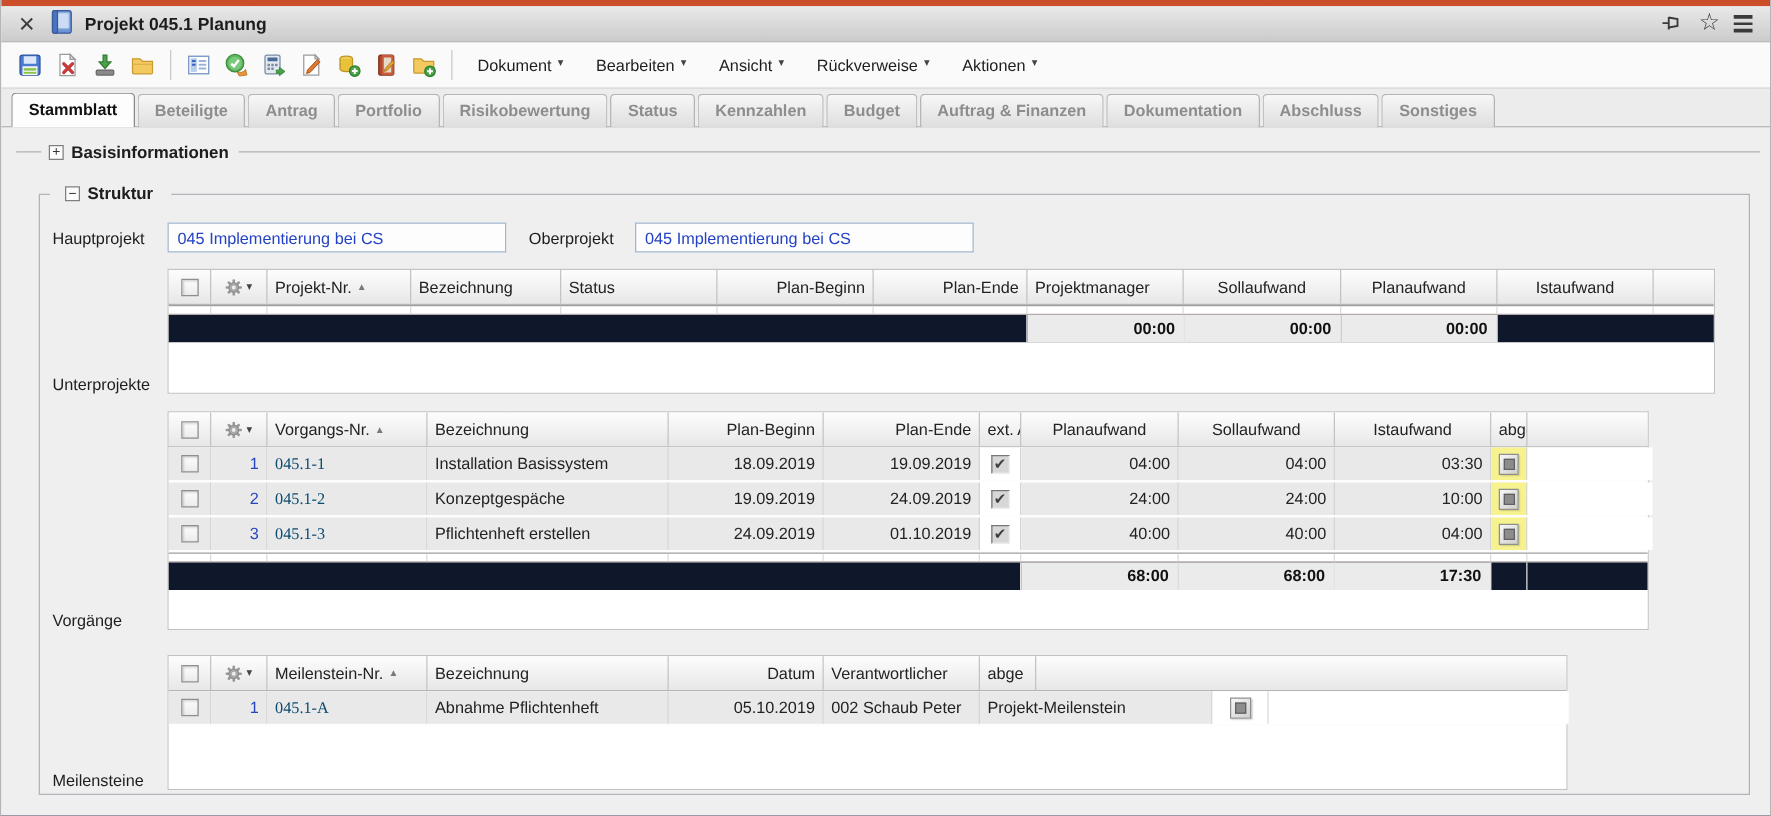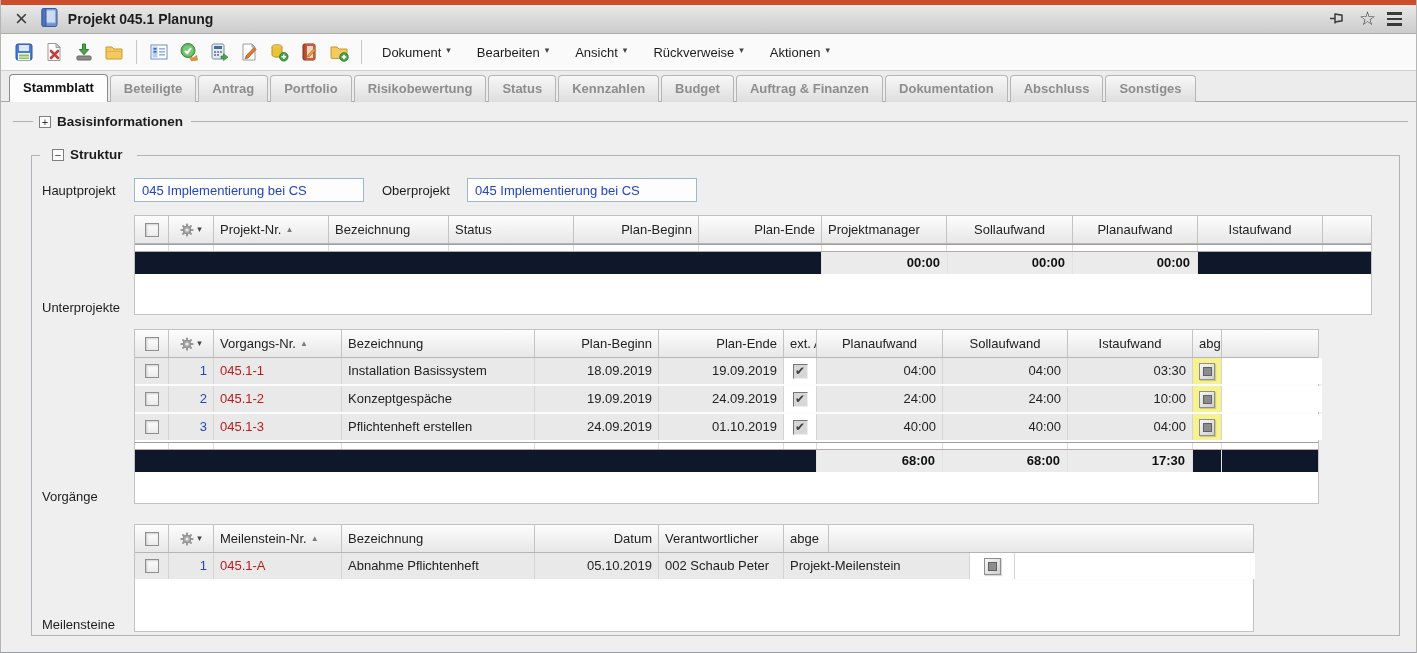--- a/index.html
+++ b/index.html
@@ -37,21 +37,21 @@
   .sec-line.grow { flex:1; }
   .expander { width:12px; height:12px; border:1px solid #7f7f7f; background:#fcfcfc; font-size:11px; line-height:10px;
               text-align:center; color:#333; margin:0 6px; flex:none; }
   .sec-label { font-weight:bold; font-size:13.5px; color:#1d1d1d; margin-right:8px; }
   .fieldset { margin:26px 8px 0 20px; border:1px solid #b2b2ba; position:relative; height:481px; padding:0 0 0 10px; }
   .legend { position:absolute; top:-9px; left:8px; background:#efefef; display:flex; align-items:center; padding:0 6px; }
   
   .form-row { display:flex; align-items:center; margin-top:22px; }
   .flabel { width:92px; font-size:13px; color:#1d1d1d; flex:none; }
   .flabel2 { width:85px; font-size:13px; color:#1d1d1d; flex:none; margin-left:18px; }
-  .field-input { width:230px; height:24px; border:1px solid #9fb6cd; background:#fdfdfd; color:#2442c4;
+  .field-input { width:271px; height:24px; border:1px solid #9fb6cd; background:#fdfdfd; color:#2442c4;
                  font-family:inherit; font-size:13px; padding:0 7px; }
   
   .grid-block { display:flex; align-items:flex-end; }
   .grid-block .flabel { padding-top:6px; }
   .grid { border:1px solid #c2c2c2; background:#fff; }
   .ghead { display:flex; background:linear-gradient(#fdfdfd,#e7e7e7); border-bottom:1px solid #b5b5b5; height:28px; }
   .ghead .c { border-right:1px solid #c3c3c3; line-height:27px; padding:0 6px; white-space:nowrap; overflow:hidden;
               display:flex; align-items:center; gap:4px; }
   .row { display:flex; height:28px; border-bottom:2px solid #fdfdfd; background:#fff; }
   .row .c { background:#e9e9e9; border-right:1px solid #d4d4d4; line-height:26px; padding:0 6px; white-space:nowrap;
@@ -60,21 +60,21 @@
   .row .c.yellow { background:#f6f28f; }
   .strip { display:flex; height:8px; border-top:1px solid #9f9f9f; border-bottom:1px solid #b5a9a9; background:#fff; }
   .strip .c { border-right:1px solid #dcdcdc; }
   .sumrow { display:flex; height:22px; background:#0f172a; }
   .sumrow .c { border-right:1px solid #e3e3e3; line-height:22px; padding:0 7px; }
   .sumrow .c.sum { background:#ebebeb; font-weight:bold; text-align:right; color:#111; }
   .body-rest { background:#fff; }
   .ar { text-align:right; justify-content:flex-end; }
   .ctr { text-align:center; justify-content:center; display:flex; align-items:center; }
   .num-link { color:#2546c0; display:block; width:100%; text-align:right; }
-  .nr-cell { color:#b91c1c; }
+  .nr-cell { color:#0c4a6e;font-family:Liberation Serif, serif; }
   .sort-arrow { font-size:8px; color:#7a7a7a; }
   
   .w34{width:34px;flex:none}.w45{width:45px;flex:none}.w115{width:115px;flex:none}.w120{width:120px;flex:none}
   .w123{width:123px;flex:none}.w124{width:124px;flex:none}.w125{width:125px;flex:none}.w126{width:126px;flex:none}
   .w128{width:128px;flex:none}.w186{width:186px;flex:none}.w193{width:193px;flex:none}.w27{width:29px;flex:none}
   .w33{width:33px;flex:none}.w50{width:50px;flex:none}.w100{width:100px;flex:none}.w240{width:240px;flex:none}
   .w687{width:687px;flex:none}.w682{width:682px;flex:none}
   
   .chk { width:14px; height:14px; background:linear-gradient(#fdfdfd,#ececec); border:1px solid #8f8f8f;
          box-shadow:inset 1px 1px 2px rgba(0,0,0,.18); margin:auto; }

